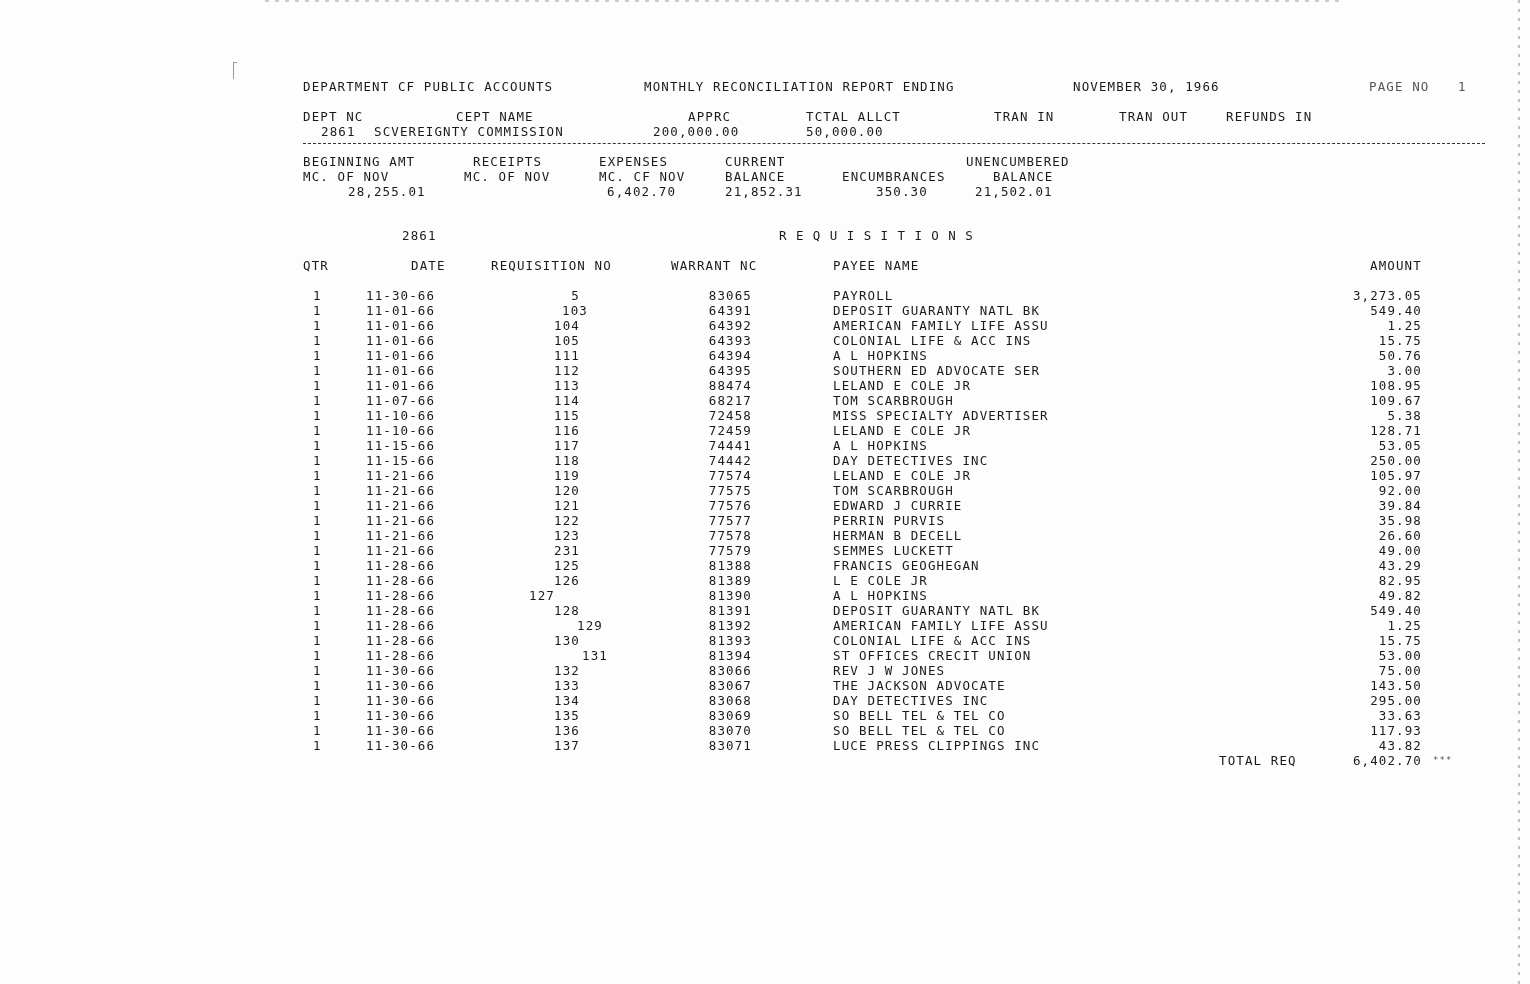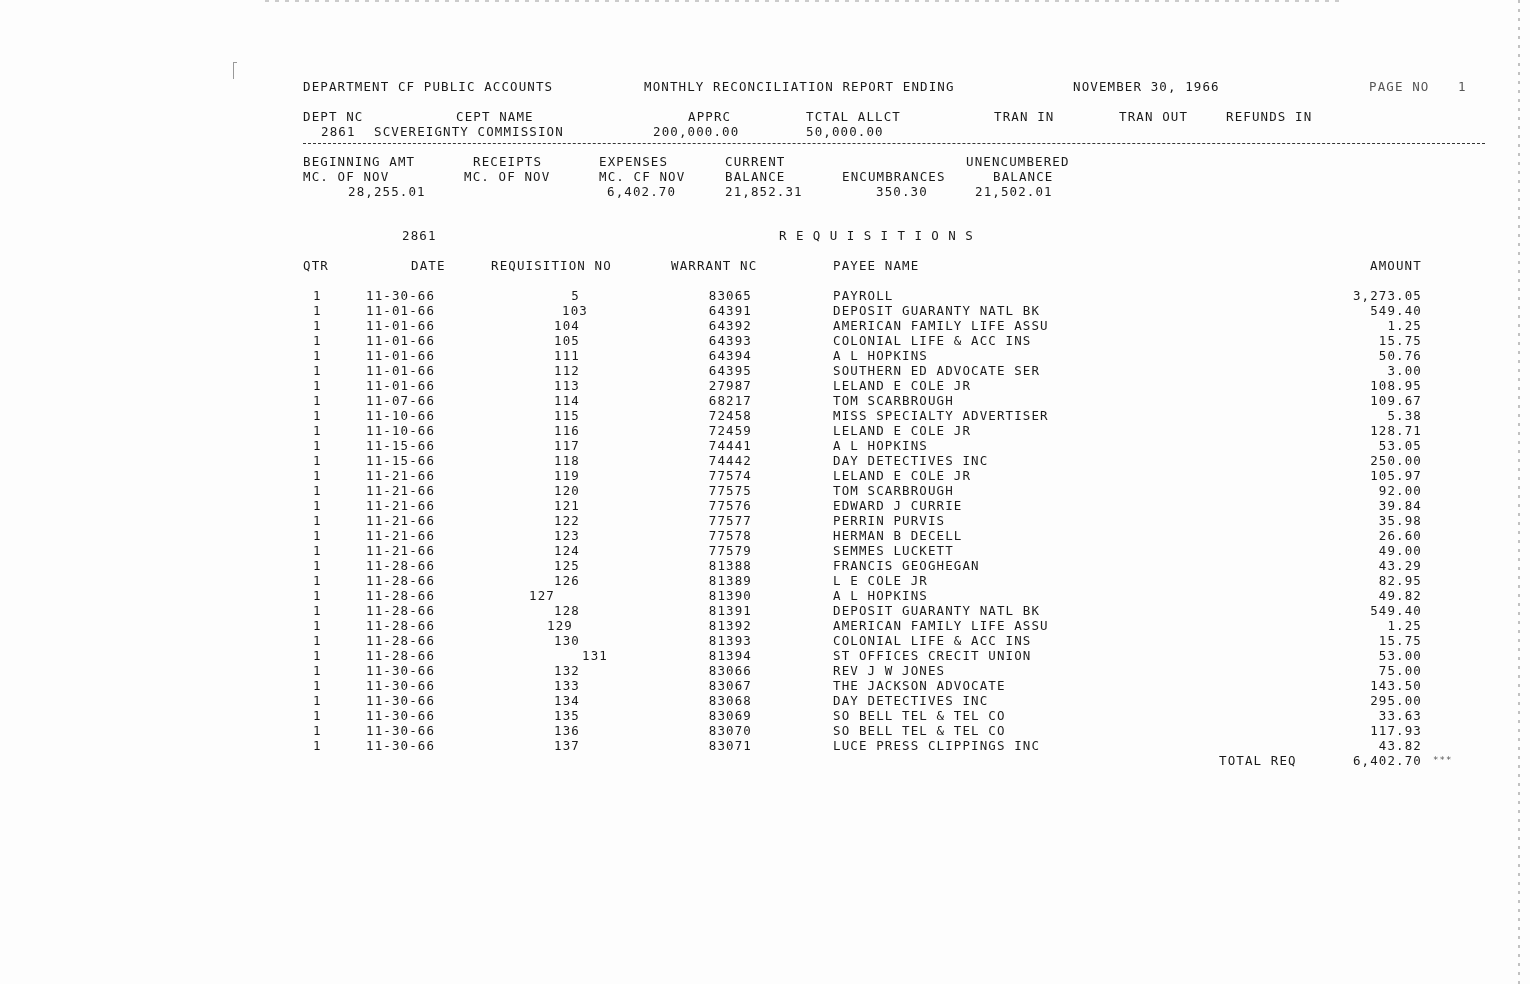--- a/index.html
+++ b/index.html
@@ -152,21 +152,21 @@
       <div class="t" style="left:366px">11-01-66</div>
       <div class="t r" style="left:480px;width:100px">112</div>
       <div class="t r" style="left:660px;width:92px">64395</div>
       <div class="t" style="left:833px">SOUTHERN ED ADVOCATE SER</div>
       <div class="t r" style="left:1300px;width:122px">3.00</div>
     </div>
     <div class="row">
       <div class="t" style="left:313px">1</div>
       <div class="t" style="left:366px">11-01-66</div>
       <div class="t r" style="left:480px;width:100px">113</div>
-      <div class="t r" style="left:660px;width:92px">27987</div>
+      <div class="t r" style="left:660px;width:92px">88474</div>
       <div class="t" style="left:833px">LELAND E COLE JR</div>
       <div class="t r" style="left:1300px;width:122px">108.95</div>
     </div>
     <div class="row">
       <div class="t" style="left:313px">1</div>
       <div class="t" style="left:366px">11-07-66</div>
       <div class="t r" style="left:480px;width:100px">114</div>
       <div class="t r" style="left:660px;width:92px">68217</div>
       <div class="t" style="left:833px">TOM SCARBROUGH</div>
       <div class="t r" style="left:1300px;width:122px">109.67</div>
@@ -239,21 +239,21 @@
       <div class="t" style="left:313px">1</div>
       <div class="t" style="left:366px">11-21-66</div>
       <div class="t r" style="left:480px;width:100px">123</div>
       <div class="t r" style="left:660px;width:92px">77578</div>
       <div class="t" style="left:833px">HERMAN B DECELL</div>
       <div class="t r" style="left:1300px;width:122px">26.60</div>
     </div>
     <div class="row">
       <div class="t" style="left:313px">1</div>
       <div class="t" style="left:366px">11-21-66</div>
-      <div class="t r" style="left:480px;width:100px">124</div>
+      <div class="t r" style="left:480px;width:100px">231</div>
       <div class="t r" style="left:660px;width:92px">77579</div>
       <div class="t" style="left:833px">SEMMES LUCKETT</div>
       <div class="t r" style="left:1300px;width:122px">49.00</div>
     </div>
     <div class="row">
       <div class="t" style="left:313px">1</div>
       <div class="t" style="left:366px">11-28-66</div>
       <div class="t r" style="left:480px;width:100px">125</div>
       <div class="t r" style="left:660px;width:92px">81388</div>
       <div class="t" style="left:833px">FRANCIS GEOGHEGAN</div>
@@ -279,21 +279,21 @@
       <div class="t" style="left:313px">1</div>
       <div class="t" style="left:366px">11-28-66</div>
       <div class="t r" style="left:480px;width:100px">128</div>
       <div class="t r" style="left:660px;width:92px">81391</div>
       <div class="t" style="left:833px">DEPOSIT GUARANTY NATL BK</div>
       <div class="t r" style="left:1300px;width:122px">549.40</div>
     </div>
     <div class="row">
       <div class="t" style="left:313px">1</div>
       <div class="t" style="left:366px">11-28-66</div>
-      <div class="t r" style="left:473px;width:100px">129</div>
+      <div class="t r" style="left:503px;width:100px">129</div>
       <div class="t r" style="left:660px;width:92px">81392</div>
       <div class="t" style="left:833px">AMERICAN FAMILY LIFE ASSU</div>
       <div class="t r" style="left:1300px;width:122px">1.25</div>
     </div>
     <div class="row">
       <div class="t" style="left:313px">1</div>
       <div class="t" style="left:366px">11-28-66</div>
       <div class="t r" style="left:480px;width:100px">130</div>
       <div class="t r" style="left:660px;width:92px">81393</div>
       <div class="t" style="left:833px">COLONIAL LIFE &amp; ACC INS</div>

